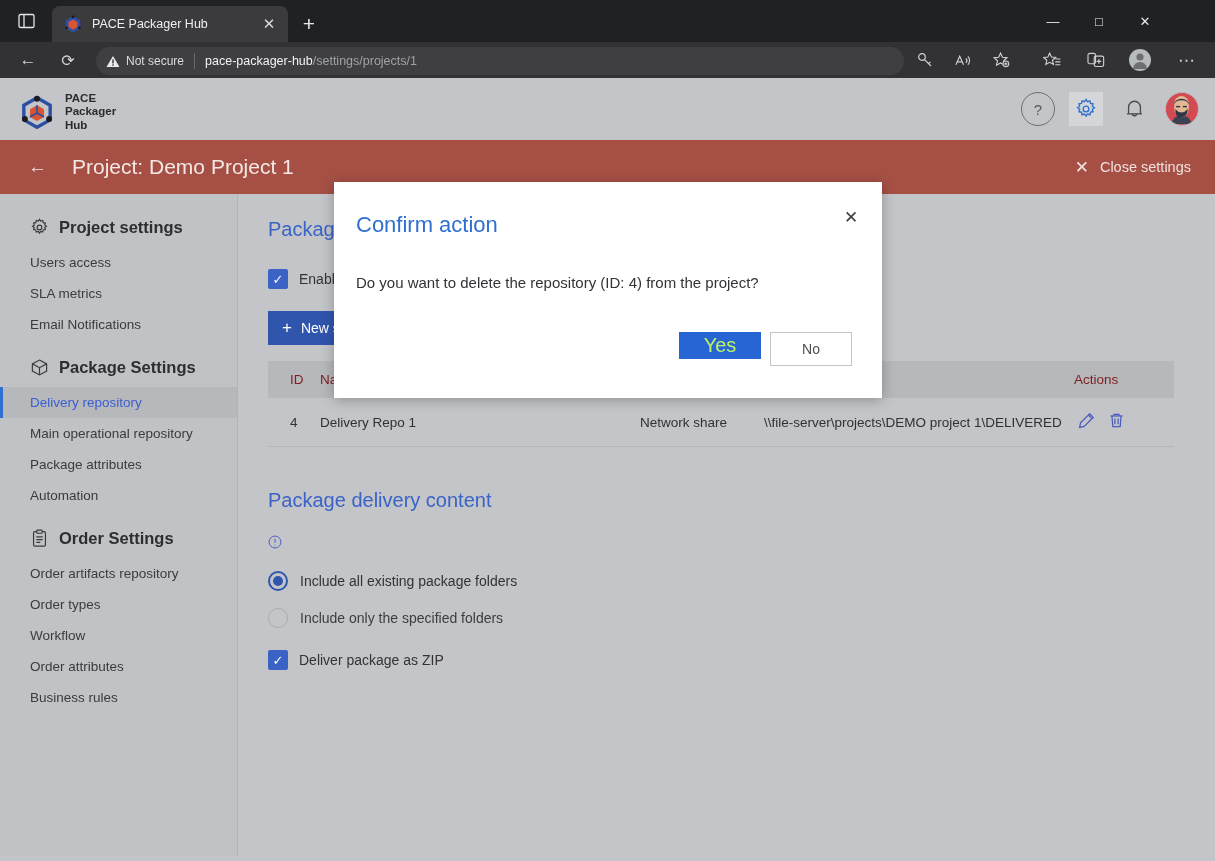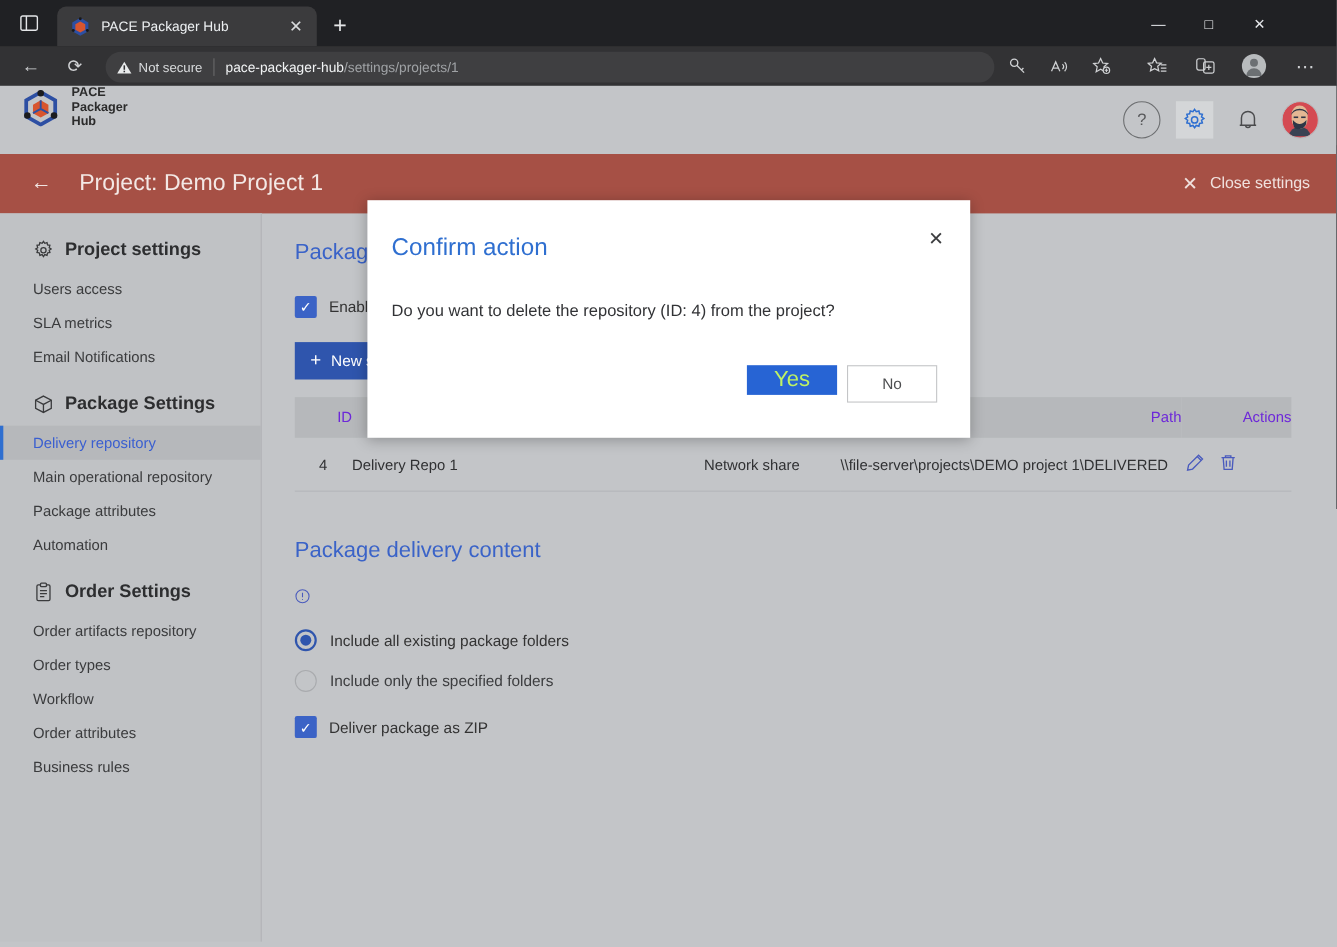--- a/index.html
+++ b/index.html
@@ -80,21 +80,21 @@
     display:flex; align-items:center; justify-content:center; color:#cfd1d3; }
 
   
   .page {
     position: absolute; top: 78px; left: 0; width: 1215px; height: 783px;
     background: #c3c5c8; overflow: hidden;
   }
 
   .app-header {
     position: absolute; top: 0; left: 0; width: 1215px; height: 54px;
-    background: #c3c5c8; display: flex; align-items: flex-start;
+    background: #c3c5c8; display: flex; align-items: flex-end;
   }
   .logo-wrap { display: flex; align-items: center; margin-left: 20px; }
   .logo-mark { width: 34px; height: 34px; margin-right: 11px; }
   .logo-text { font-size: 11.5px; font-weight: bold; color: #2b2b2b; line-height: 13.5px; }
 
   .header-actions {
     position: absolute; right: 16px; top: 0; height: 62px;
     display: flex; align-items: center; gap: 14px;
   }
   .hicon { width: 34px; height: 34px; display:flex; align-items:center; justify-content:center; }
@@ -156,22 +156,22 @@
   .btn-newserver {
     margin-top: 22px; height: 34px; display: inline-flex; align-items: center;
     background: #2f55ad; color: #fff; font-size: 14px; padding: 0 0 0 14px;
   }
   .btn-newserver .plus { font-size: 17px; font-weight: 300; margin-right: 9px; }
   .btn-newserver .sep { width:1px; height:20px; background:#7b93cf; margin: 0 10px; }
   .btn-newserver .caret { padding-right: 13px; font-size: 11px; }
 
   table.repos { width: 906px; border-collapse: collapse; margin-top: 16px; }
   table.repos thead th {
-    background: #b6b8bb; text-align: right; font-weight: normal;
-    font-size: 13.5px; color: #6d28d9; padding: 11px 0; height: 34px;
+    background: #b6b8bb; text-align: left; font-weight: normal;
+    font-size: 13.5px; color: #7f1d1d; padding: 11px 0; height: 34px;
   }
   table.repos tbody td {
     font-size: 13.5px; color: #303133; padding: 14px 0;
     border-bottom: 1px solid #b4b6b9;
   }
   .c-id { width: 52px; padding-left: 22px !important; }
   .c-name { width: 320px; }
   .c-type { width: 124px; }
   .c-path { width: 310px; }
   .c-actions { width: 100px; }

